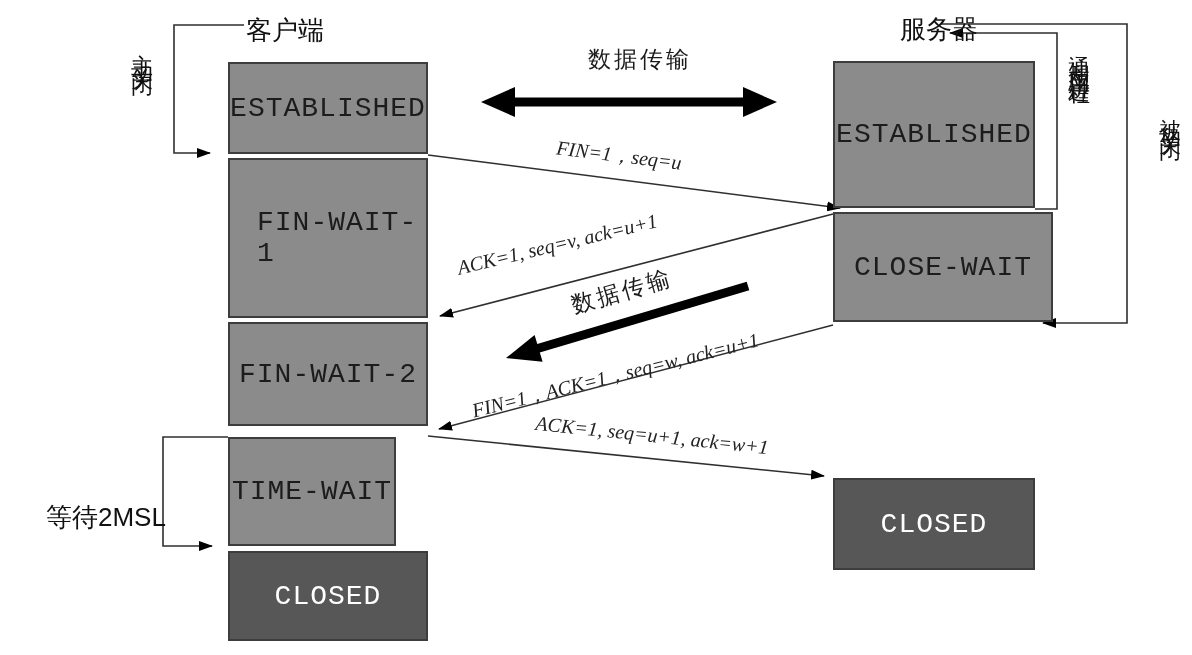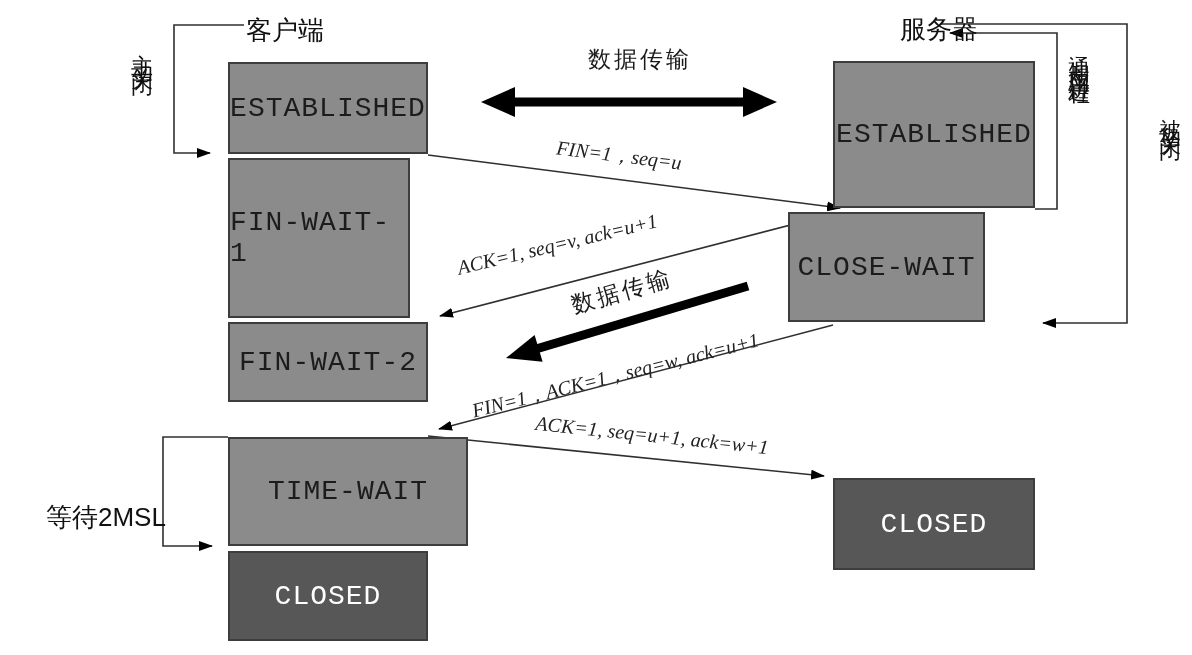--- a/index.html
+++ b/index.html
@@ -85,27 +85,27 @@
 
   <div class="hdr" style="left:246px;top:13px;">客户端</div>
   <div class="hdr" style="left:900px;top:12px;">服务器</div>
 
   <div class="vlabel" style="left:127px;top:36px;">主动关闭</div>
   <div class="vlabel" style="left:1064px;top:38px;letter-spacing:6px;">通知应用进程</div>
   <div class="vlabel" style="left:1155px;top:101px;">被动关闭</div>
   <div class="hdr" style="left:46px;top:500px;">等待2MSL</div>
 
   <div class="box" style="left:228px;top:62px;width:200px;height:92px;">ESTABLISHED</div>
-  <div class="box" style="left:228px;top:158px;width:182px;height:160px;">FIN-WAIT-1</div>
-  <div class="box" style="left:228px;top:322px;width:200px;height:80px;">FIN-WAIT-2</div>
-  <div class="box" style="left:228px;top:437px;width:240px;height:109px;">TIME-WAIT</div>
+  <div class="box" style="left:228px;top:158px;width:200px;height:160px;padding-left:27px;">FIN-WAIT-1</div>
+  <div class="box" style="left:228px;top:322px;width:200px;height:104px;">FIN-WAIT-2</div>
+  <div class="box" style="left:228px;top:437px;width:168px;height:109px;">TIME-WAIT</div>
   <div class="box dark" style="left:228px;top:551px;width:200px;height:90px;">CLOSED</div>
 
   <div class="box" style="left:833px;top:61px;width:202px;height:147px;">ESTABLISHED</div>
-  <div class="box" style="left:788px;top:212px;width:197px;height:110px;">CLOSE-WAIT</div>
+  <div class="box" style="left:833px;top:212px;width:220px;height:110px;">CLOSE-WAIT</div>
   <div class="box dark" style="left:833px;top:478px;width:202px;height:92px;">CLOSED</div>
 
   <div class="cnlabel" style="left:588px;top:44px;">数据传输</div>
 
   <div class="msg" style="left:556px;top:142px;transform:rotate(7deg);">FIN=1，seq=u</div>
 
   <div class="msg" style="left:455px;top:233px;transform:rotate(-13.5deg);">ACK=1, seq=v, ack=u+1</div>
 
   <div class="cnlabel" style="left:570px;top:276px;transform:rotate(-16deg);">数据传输</div>
 

